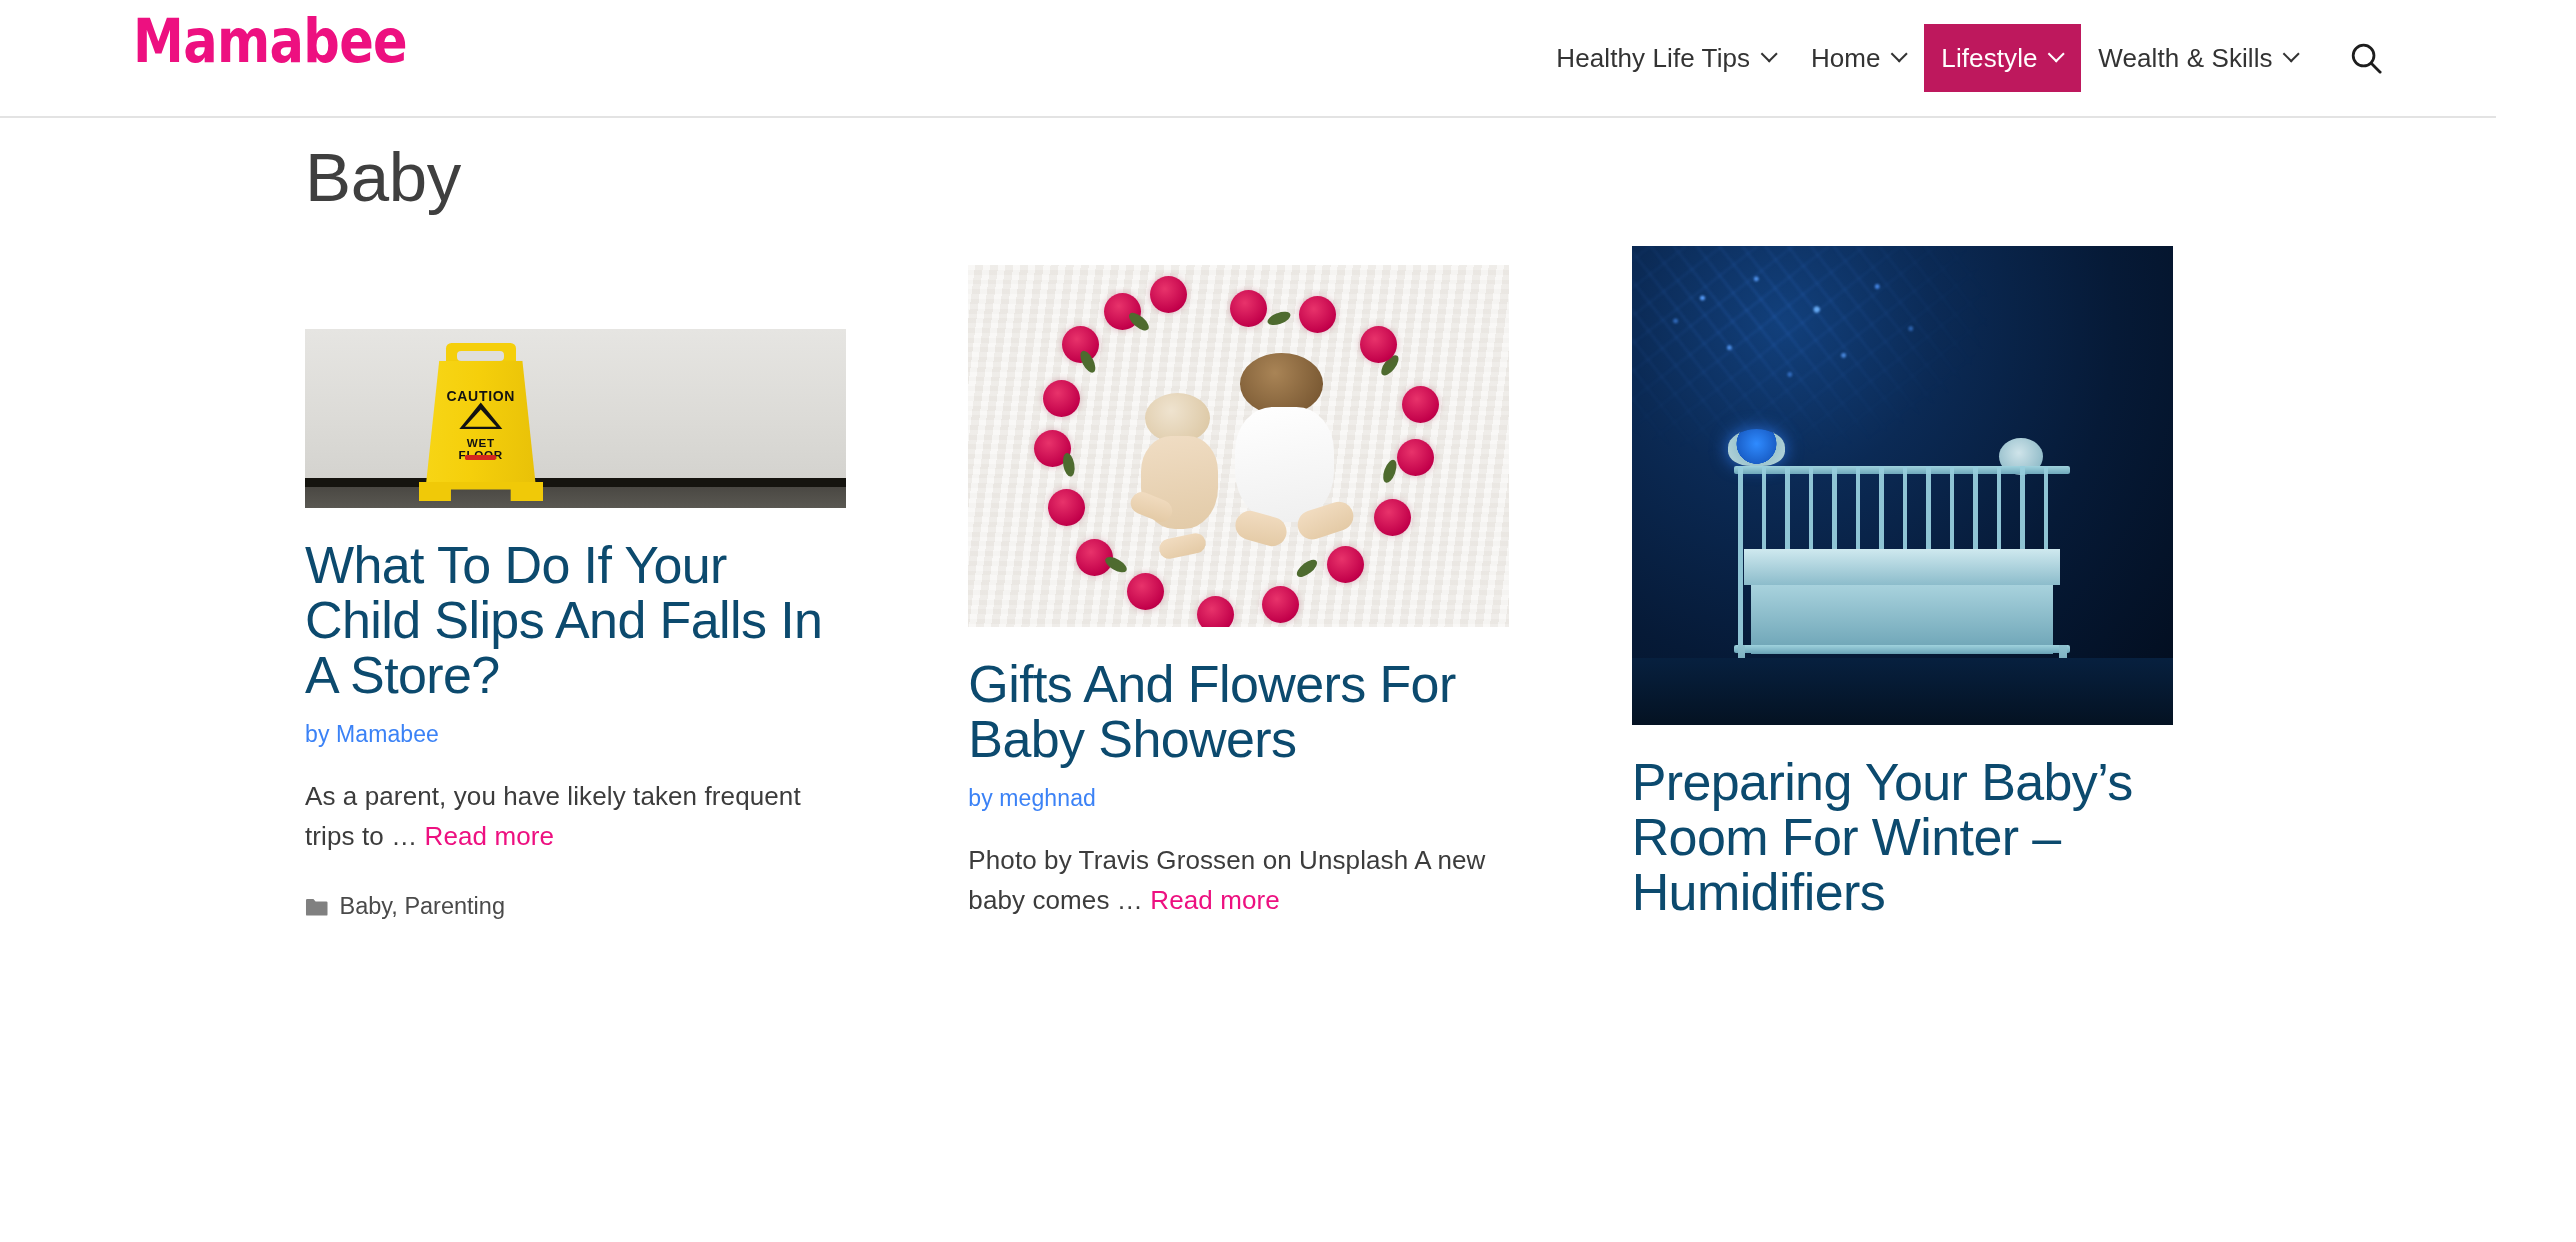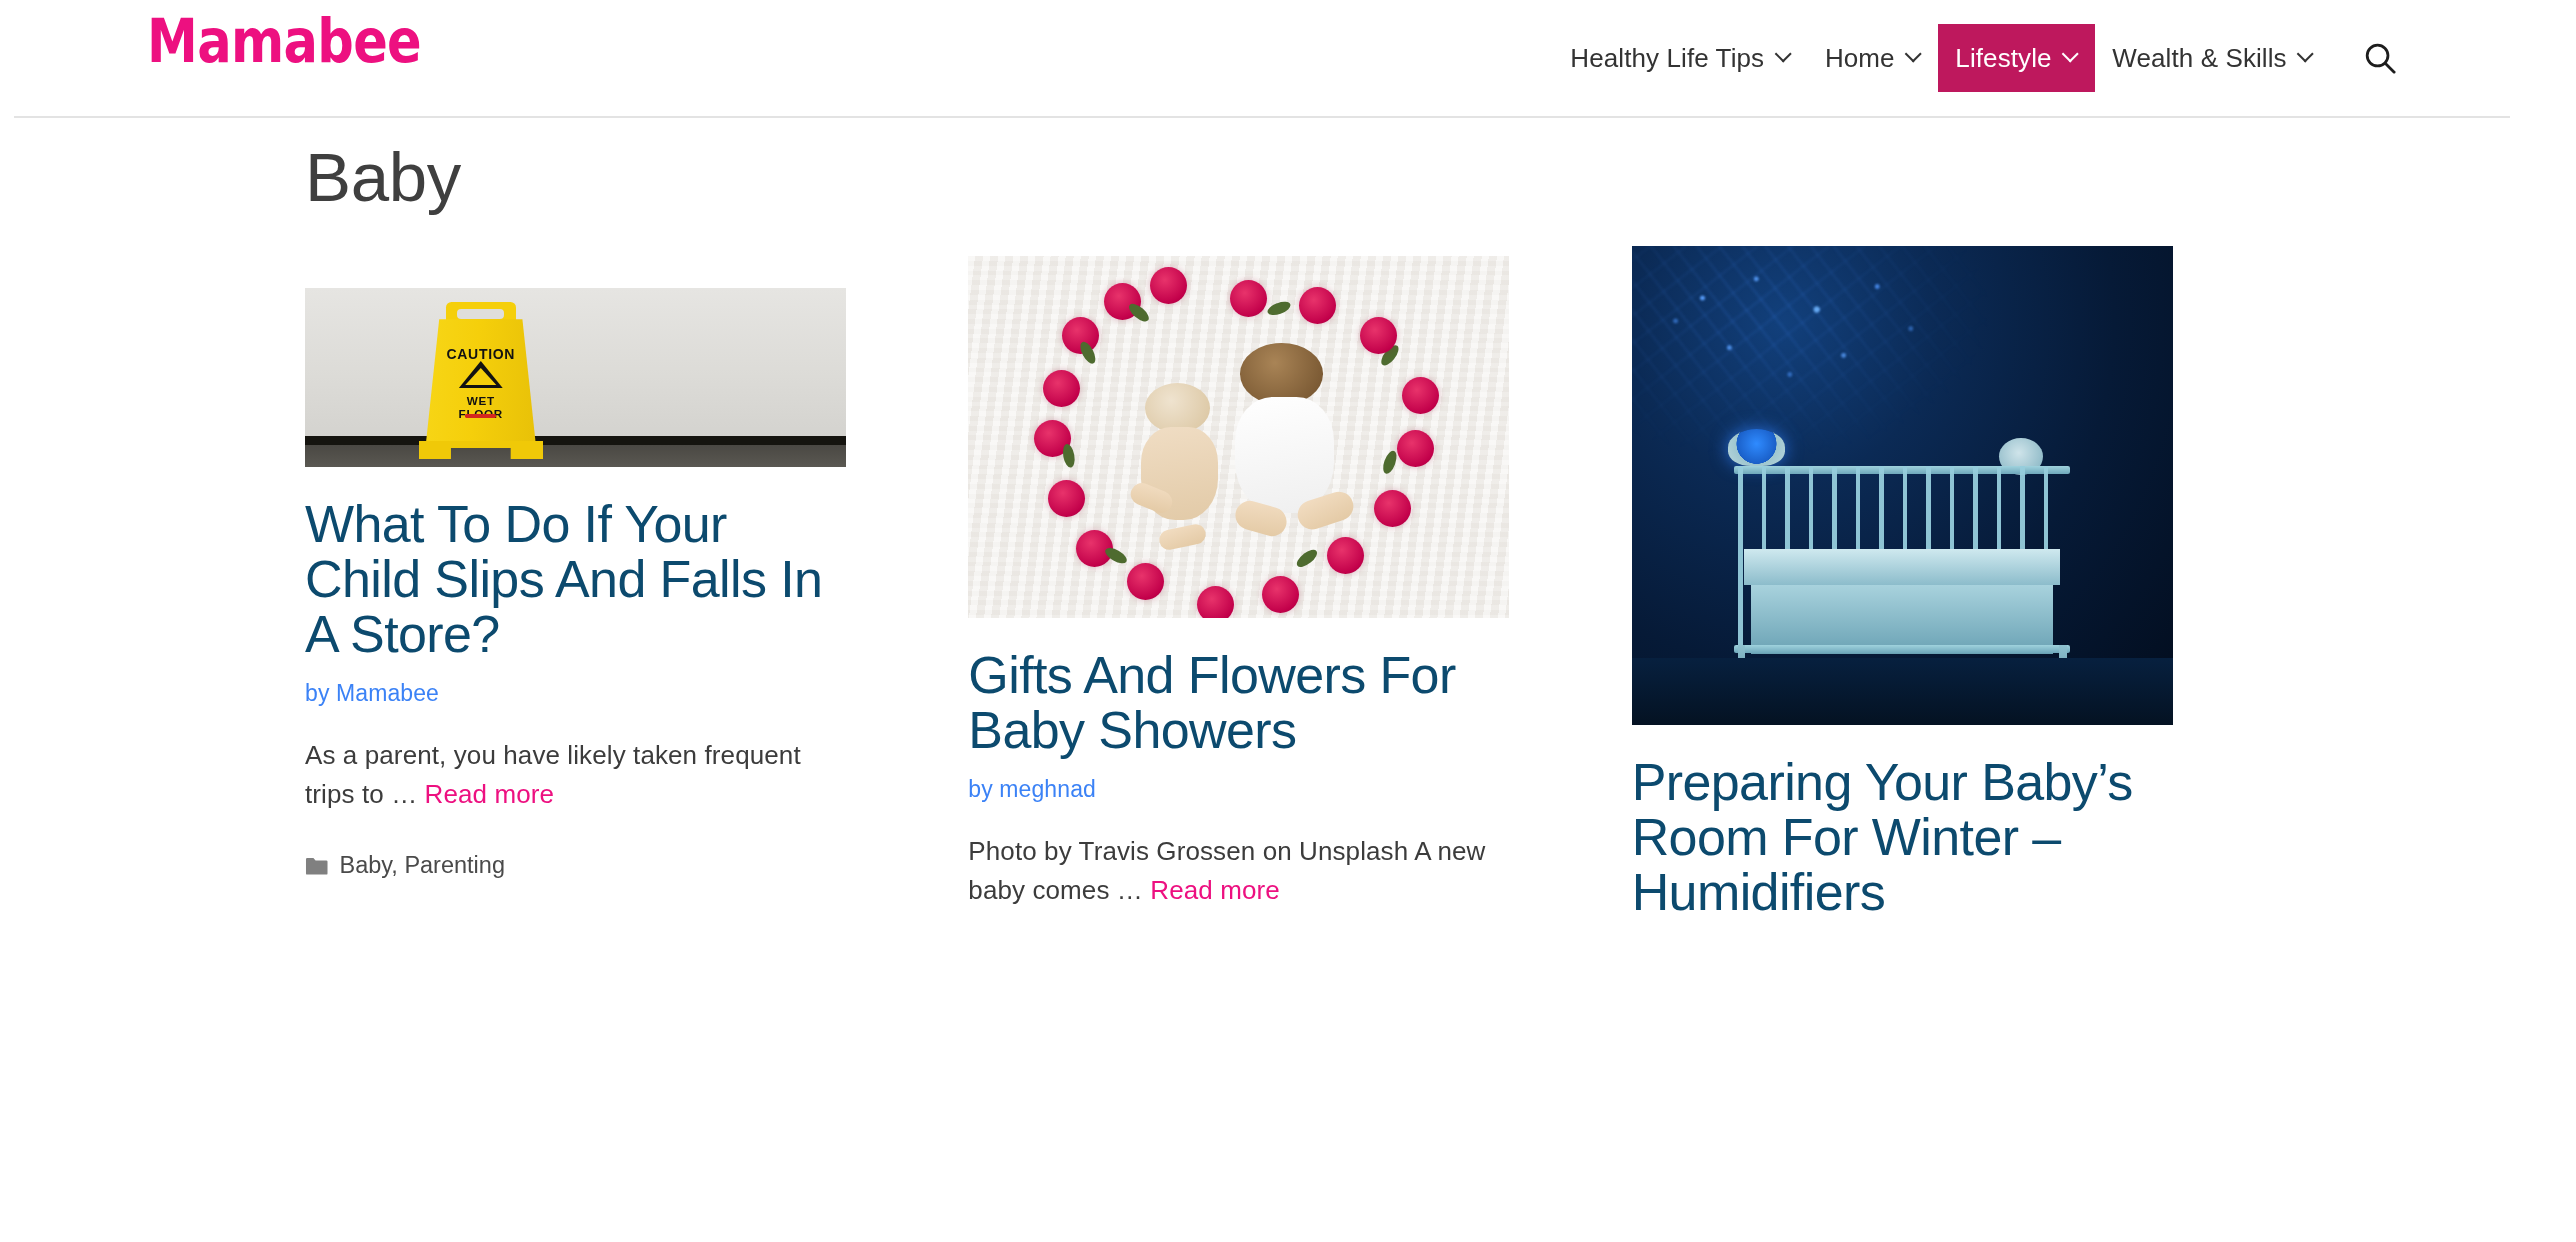--- a/index.html
+++ b/index.html
@@ -15,21 +15,20 @@
 
   
   .site-header {
     position: relative;
     width: 2496px;
     height: 118px;
     background: #ffffff;
     border-bottom: 2.1px solid #e3e3e3;
     display: flex;
     align-items: center;
-    margin-left: 14px;
   }
   .logo {
     position: absolute;
     left: 133px;
     top: 9.7px;
     font-family: "Liberation Sans Narrow", "DejaVu Sans Condensed", "Liberation Sans", sans-serif;
     font-weight: 700;
     font-size: 61px;
     letter-spacing: -0.7px;
     line-height: 1;
@@ -105,21 +104,21 @@
     font-size: 69px;
     font-weight: 300;
     color: #3f3f3f;
     letter-spacing: -0.3px;
     line-height: 1.2;
     margin-bottom: 26px;
   }
 
   .posts-grid {
     display: flex;
-    align-items: center;
+    align-items: flex-end;
     gap: 8px;
   }
   .post-col { width: 689px; }
   .post-col + .post-col { margin-left: 16px; }
 
   .post-card { width: 541px; }
 
   .post-thumb {
     width: 541px;
     display: block;

